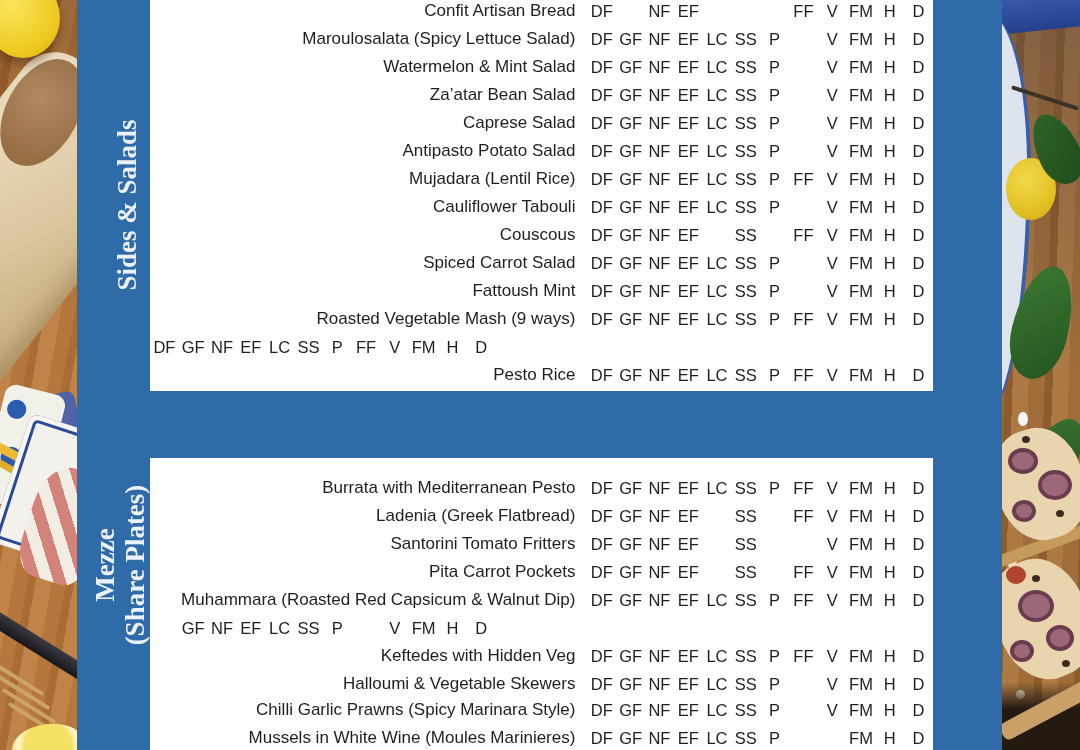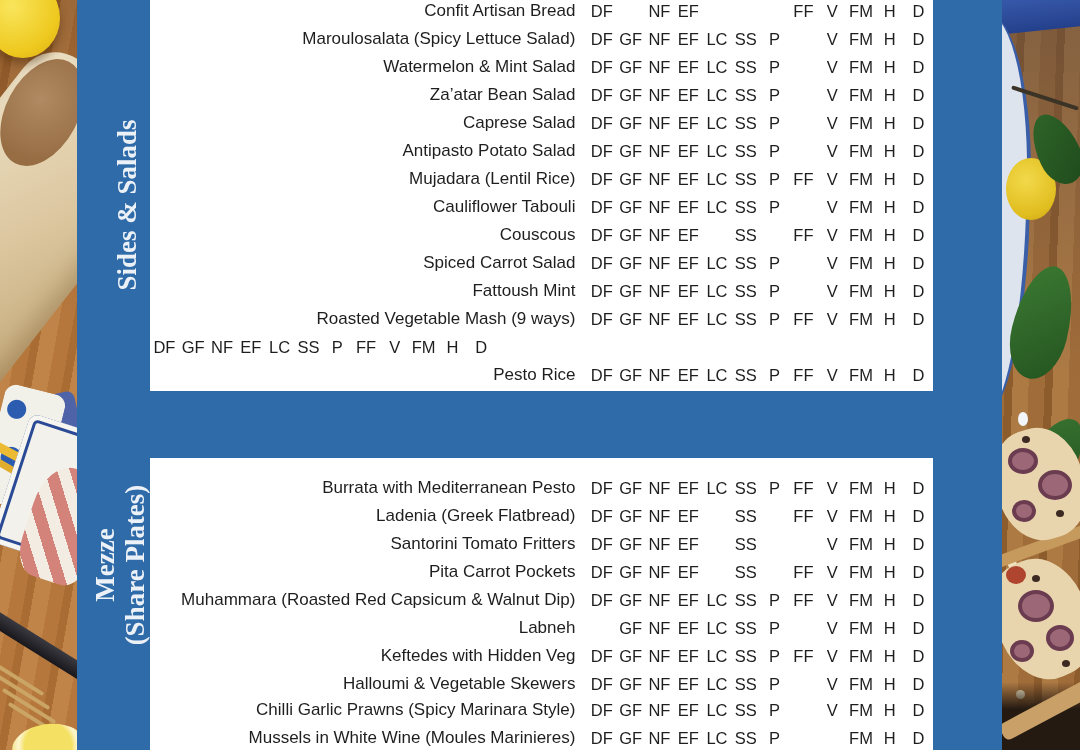--- a/index.html
+++ b/index.html
@@ -478,21 +478,20 @@
             <span class="code-cell">SS</span>
             <span class="code-cell">P</span>
             <span class="code-cell">FF</span>
             <span class="code-cell">V</span>
             <span class="code-cell">FM</span>
             <span class="code-cell">H</span>
             <span class="code-cell">D</span>
           </div>
         </div>
         <div class="row">
-          <div class="item-name">Labneh</div>
           <div class="codes">
             <span class="code-cell"></span>
             <span class="code-cell">GF</span>
             <span class="code-cell">NF</span>
             <span class="code-cell">EF</span>
             <span class="code-cell">LC</span>
             <span class="code-cell">SS</span>
             <span class="code-cell">P</span>
             <span class="code-cell"></span>
             <span class="code-cell">V</span>

